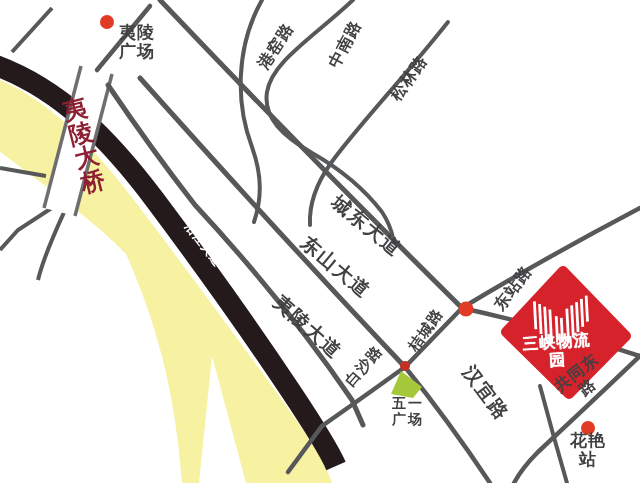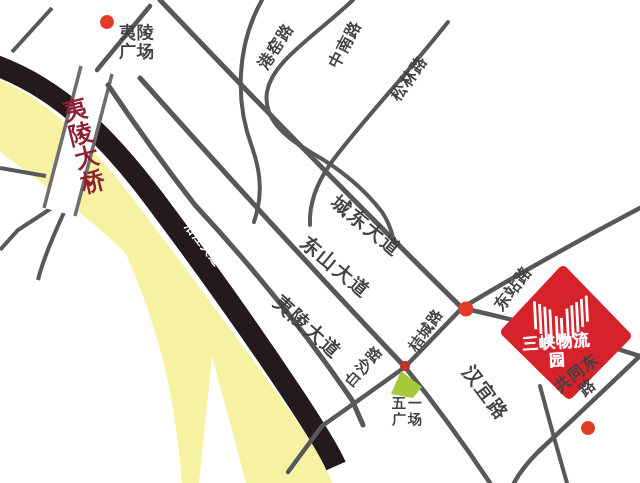--- a/index.html
+++ b/index.html
@@ -115,16 +115,17 @@
   <div class="lbl mid rot" style="left:513px;top:288px;transform:translate(-50%,-50%) rotate(-53deg);">东站路</div>
 
   <div class="lbl big rot" style="left:486px;top:393px;transform:translate(-50%,-50%) rotate(53deg);">汉宜路</div>
 
   <div class="lbl mid rot" style="left:582px;top:380px;transform:translate(-50%,-50%) rotate(-38deg);">共同东路</div>
 
 
   <div class="lbl" style="left:408px;top:412px;font-size:14px;">五一
 广场</div>
 
+  <div class="lbl place" style="left:588px;top:450px;">花艳站</div>
 
   <div class="lbl logo-text rot" style="left:557px;top:351px;transform:translate(-50%,-50%) rotate(-4deg);">三峡物流园</div>
 
 </div>
 
 </body></html>

